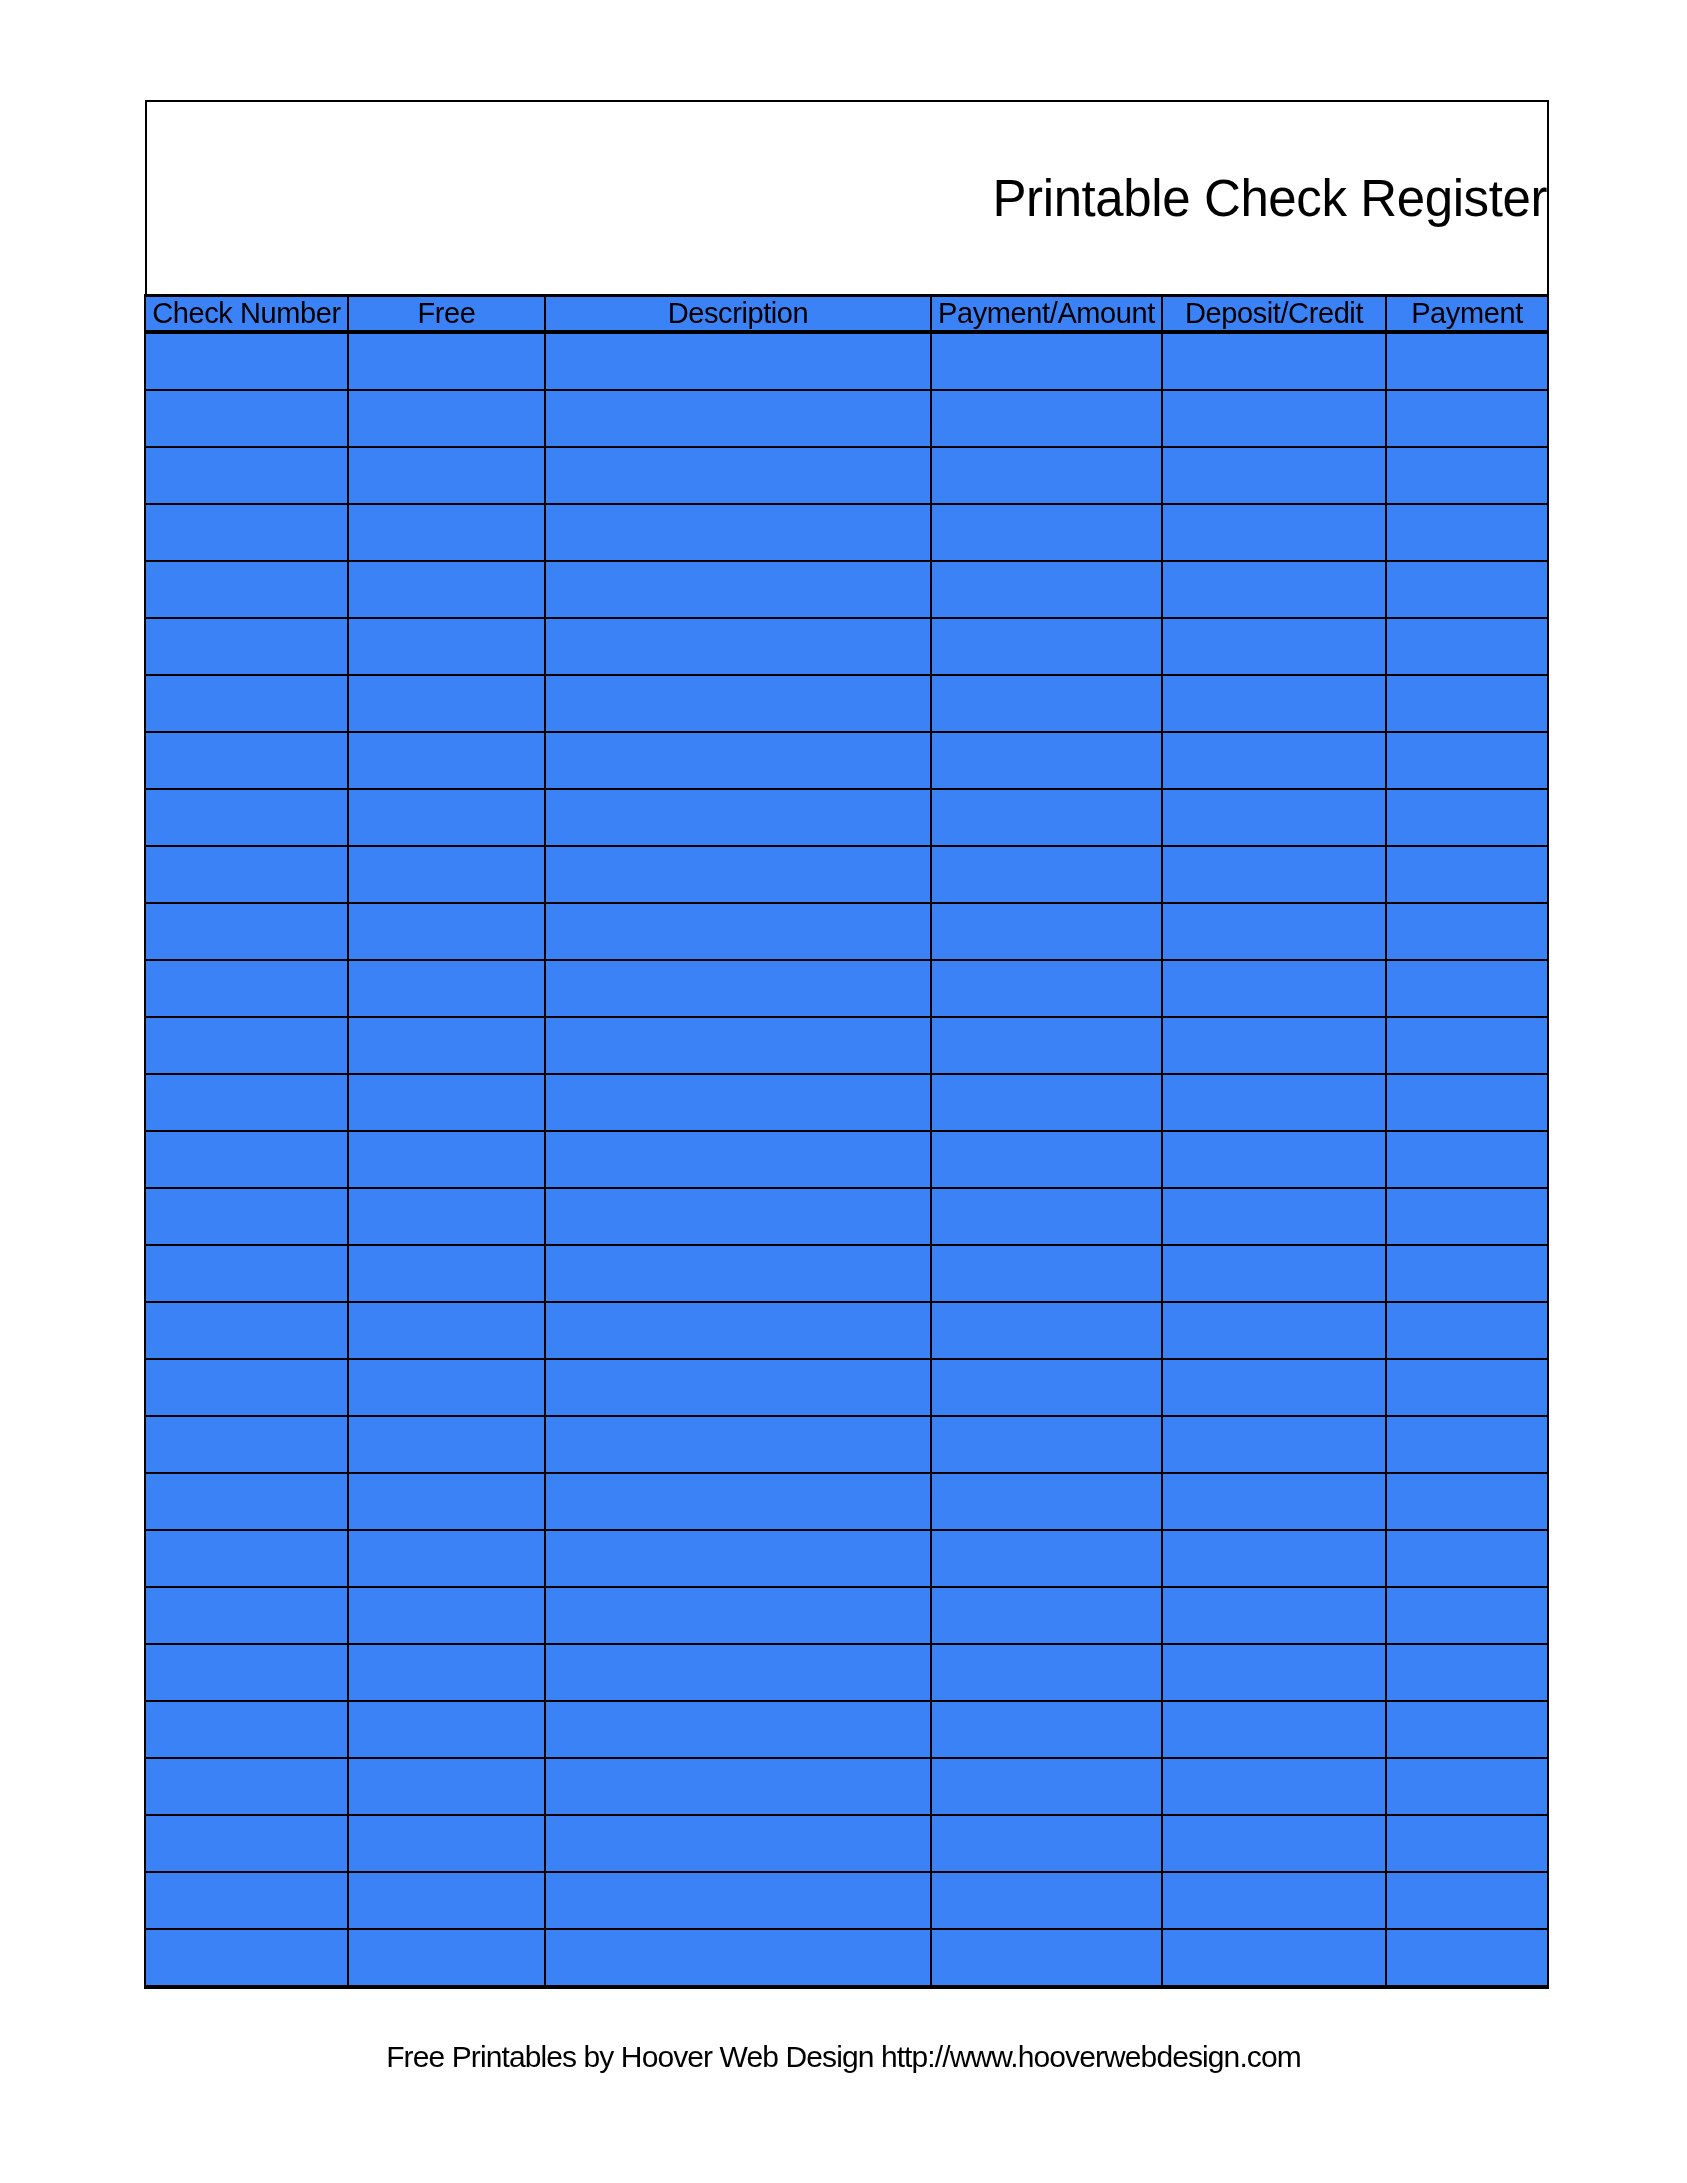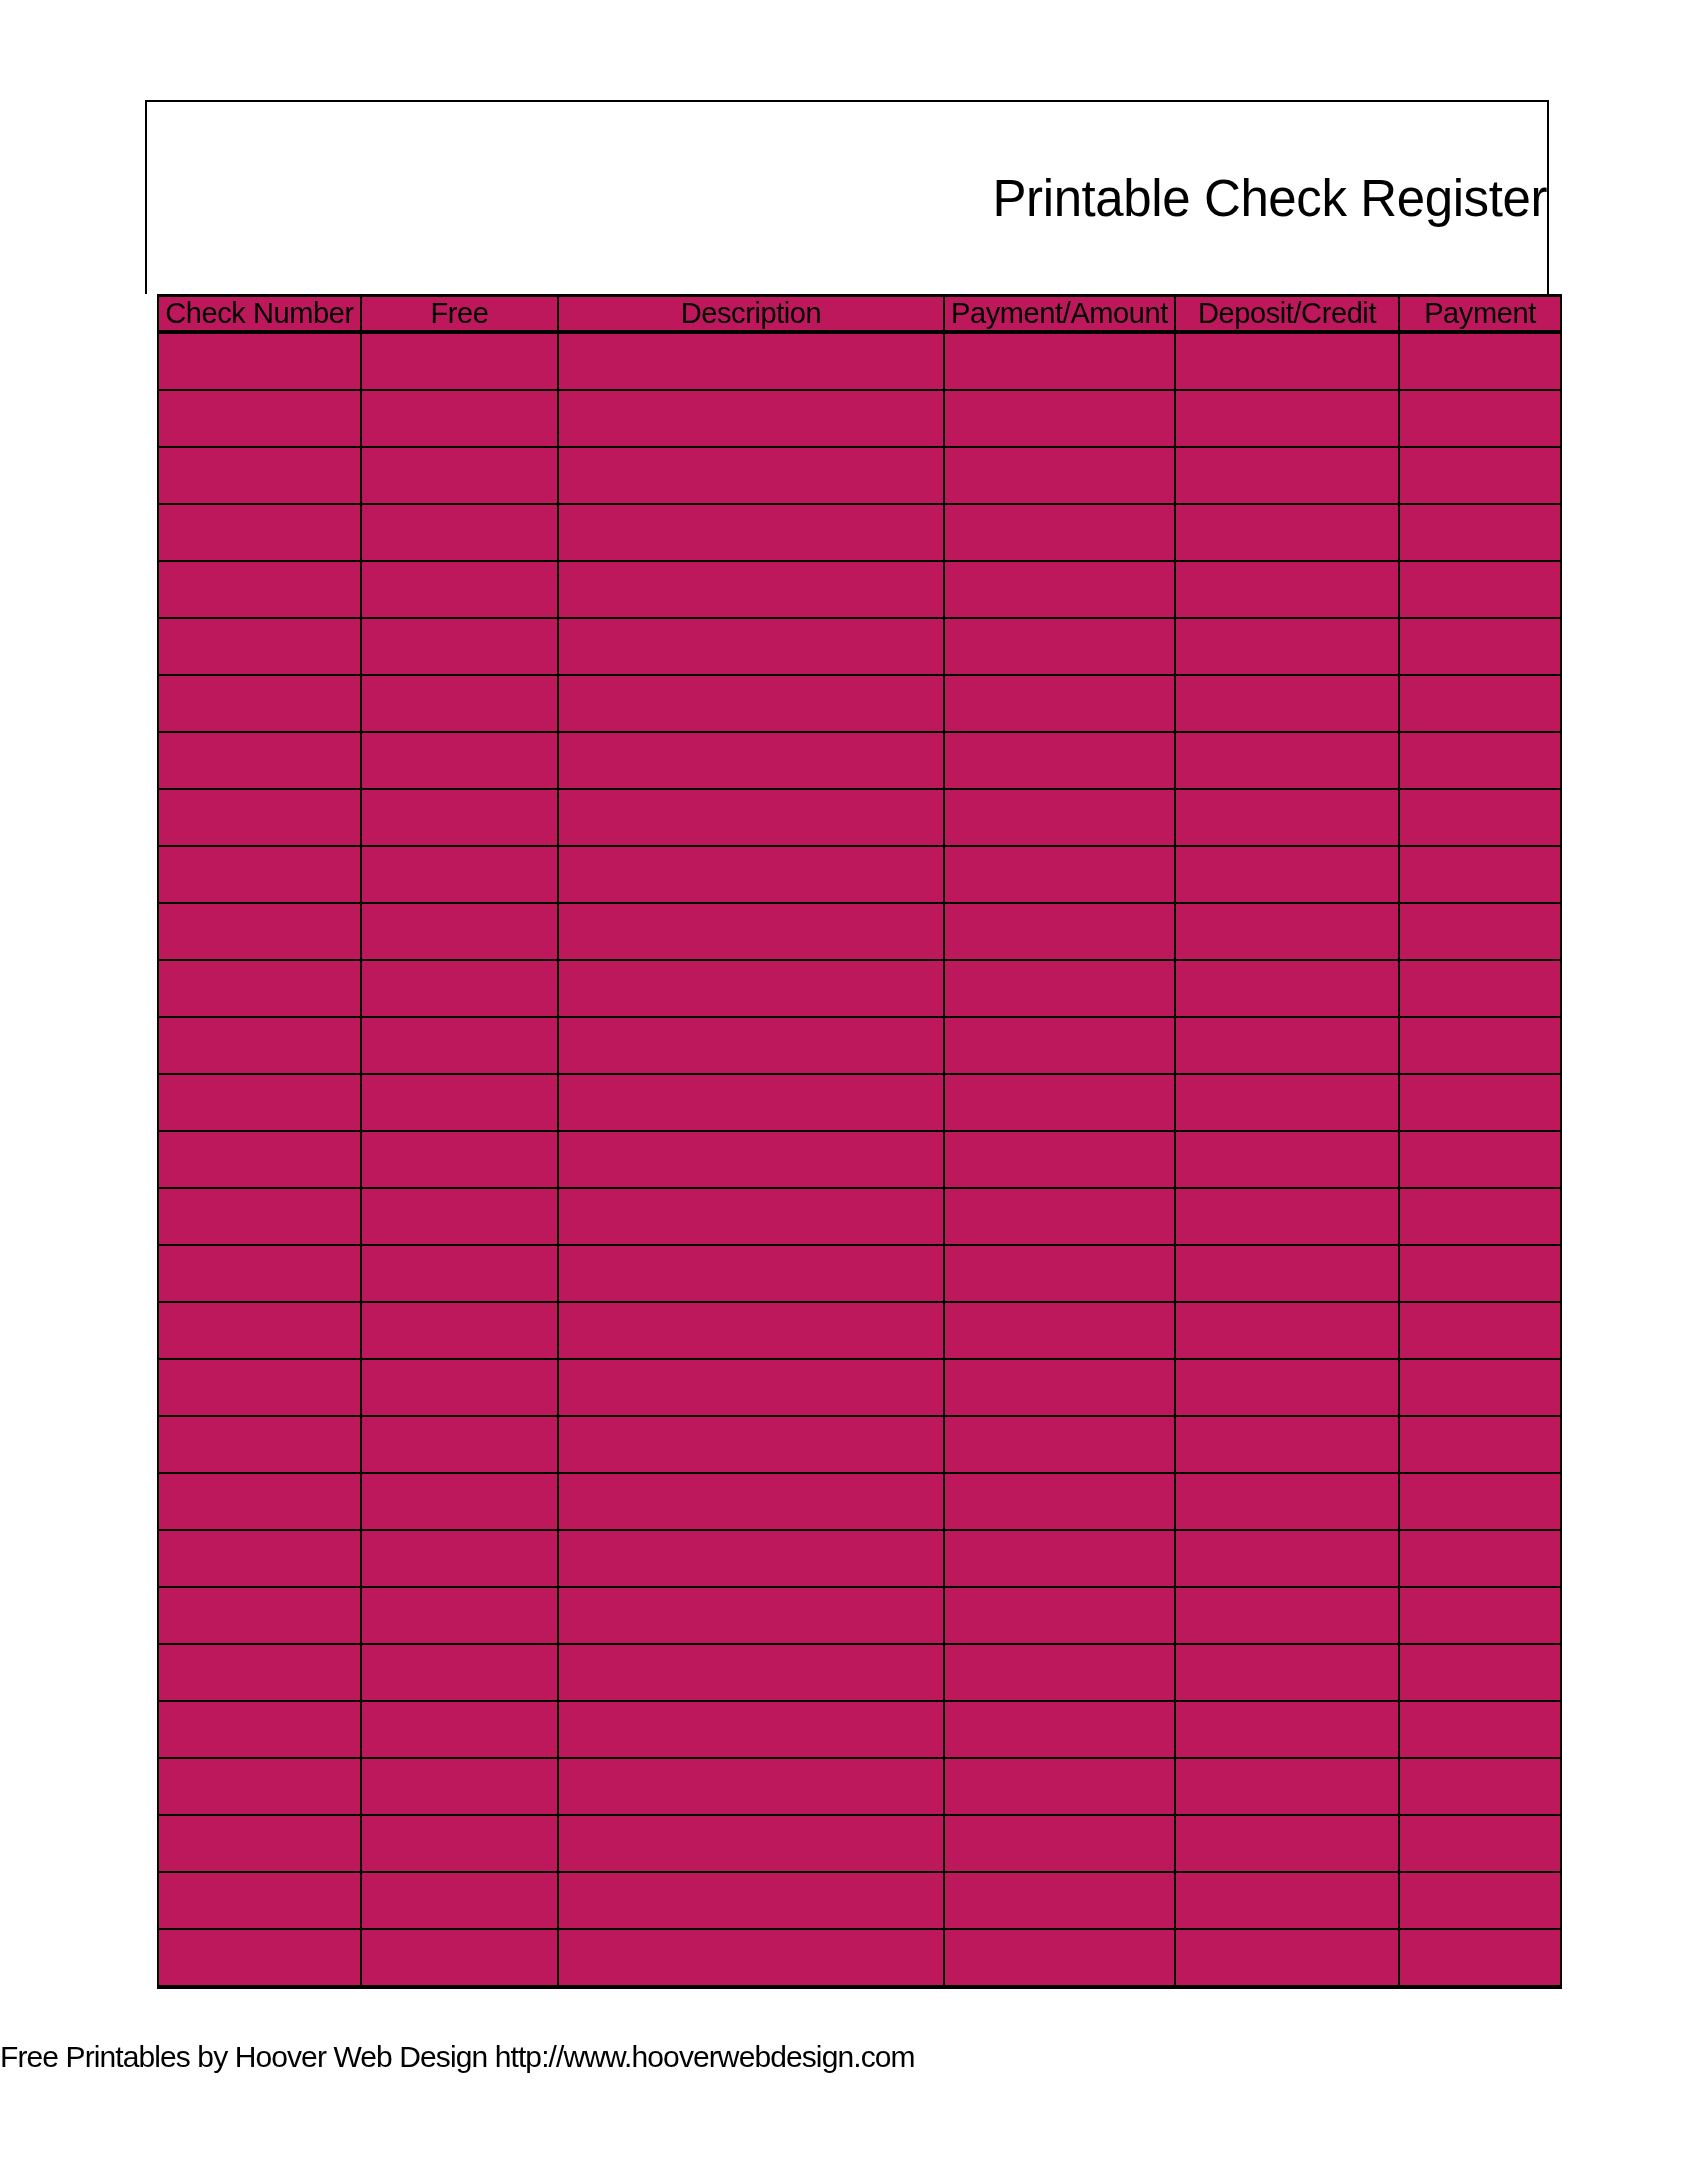--- a/index.html
+++ b/index.html
@@ -29,29 +29,29 @@
     justify-content: flex-end;
   }
   .title {
     font-size: 51px;
     font-weight: 400;
     letter-spacing: -0.4px;
     white-space: nowrap;
   }
   table.register {
     position: absolute;
-    left: 157px;
+    left: 144px;
     top: 294px;
     width: 1404px;
     border-collapse: collapse;
     table-layout: fixed;
     border: 2.6px solid #000000;
     border-top: 3.5px solid #000000;
     border-bottom: 4.4px solid #000000;
-    background: #be185d;
+    background: #3b82f6;
     padding-left: 28px;
   }
   col.c1 { width: 203px; }
   col.c2 { width: 197px; }
   col.c3 { width: 386px; }
   col.c4 { width: 231px; }
   col.c5 { width: 224px; }
   col.c6 { width: 162px; }
   table.register th {
     border: 2.6px solid #000000;
@@ -72,21 +72,21 @@
     height: 55px;
     padding: 0 5.2px;
     font-size: 26px;
     vertical-align: middle;
   }
   .footer {
     position: absolute;
     left: 0;
     right: 0;
     top: 2040px;
-    text-align: left;
+    text-align: center;
     font-size: 30px;
     font-weight: 400;
     letter-spacing: -0.9px;
     white-space: nowrap;
   }
 </style>
 </head>
 <body>
 
 <div class="sheet">

